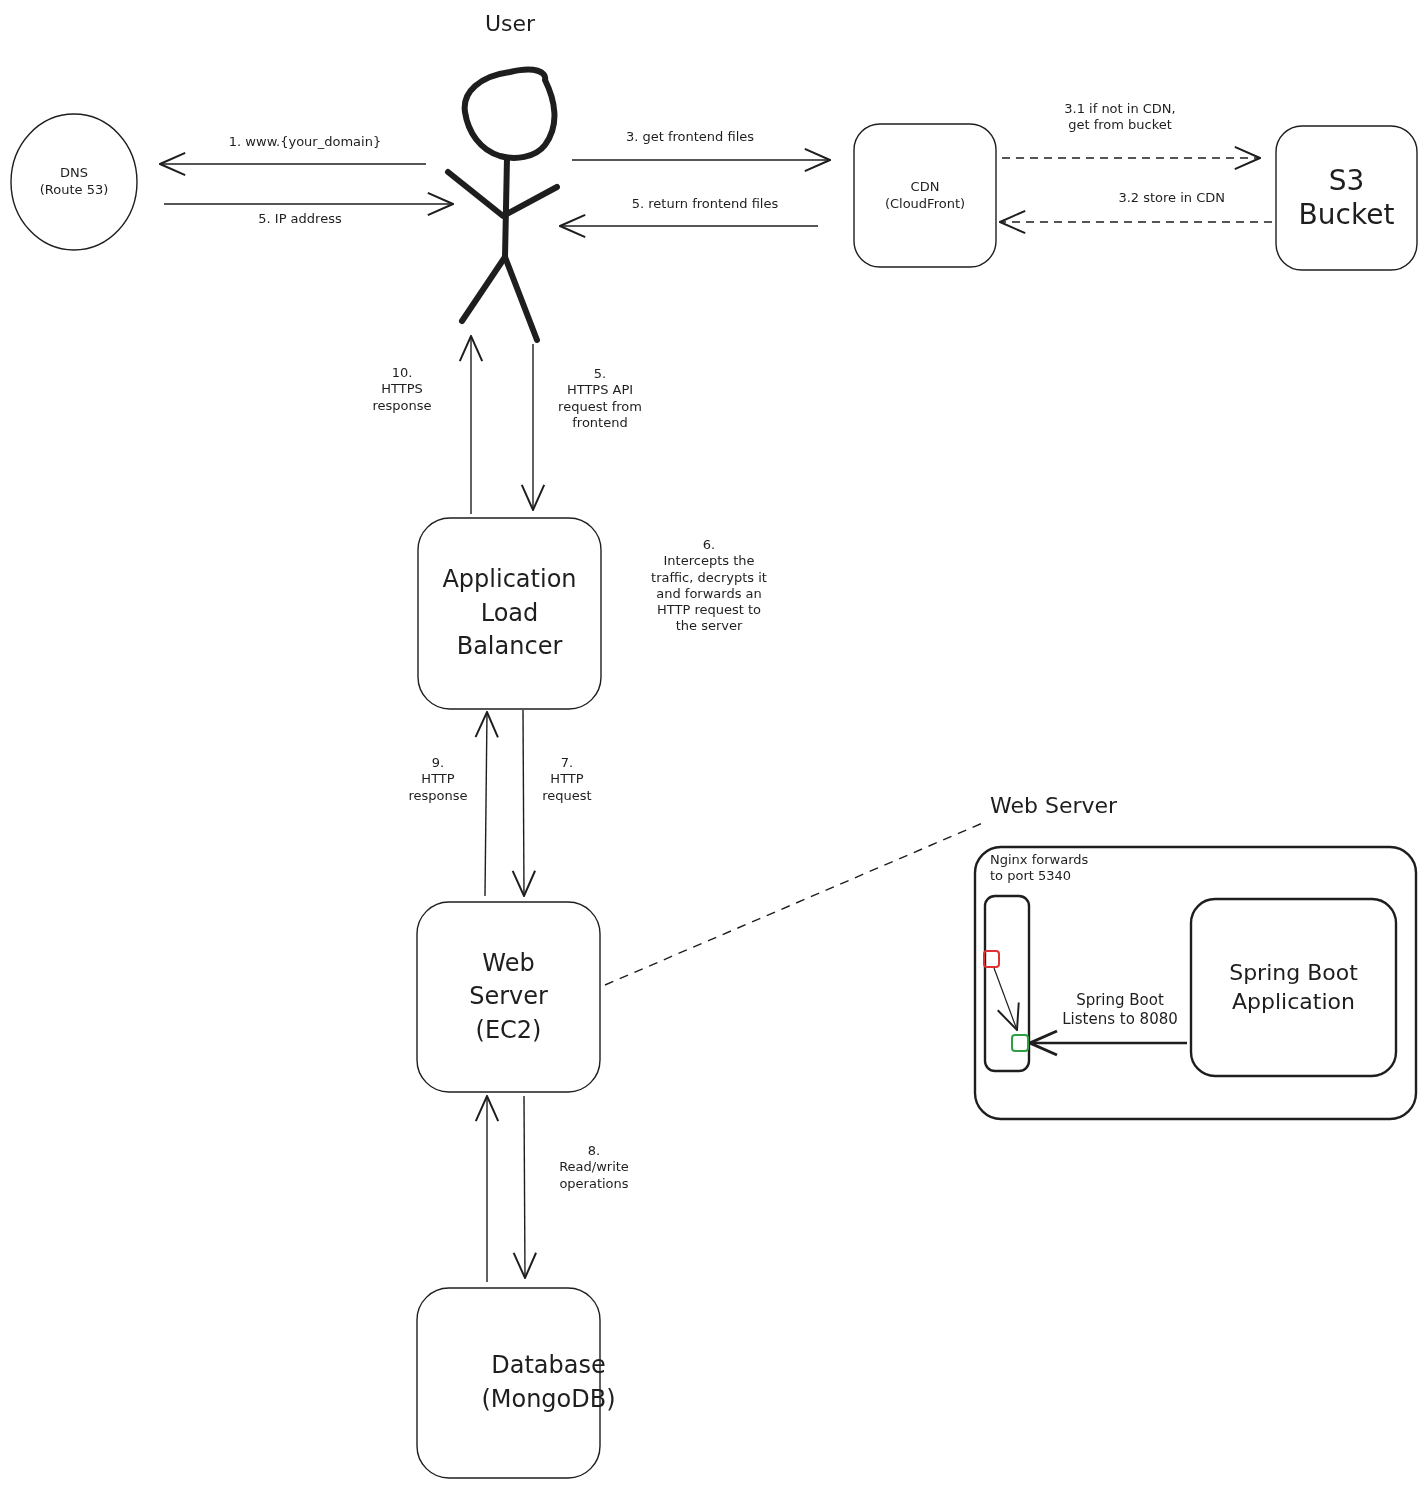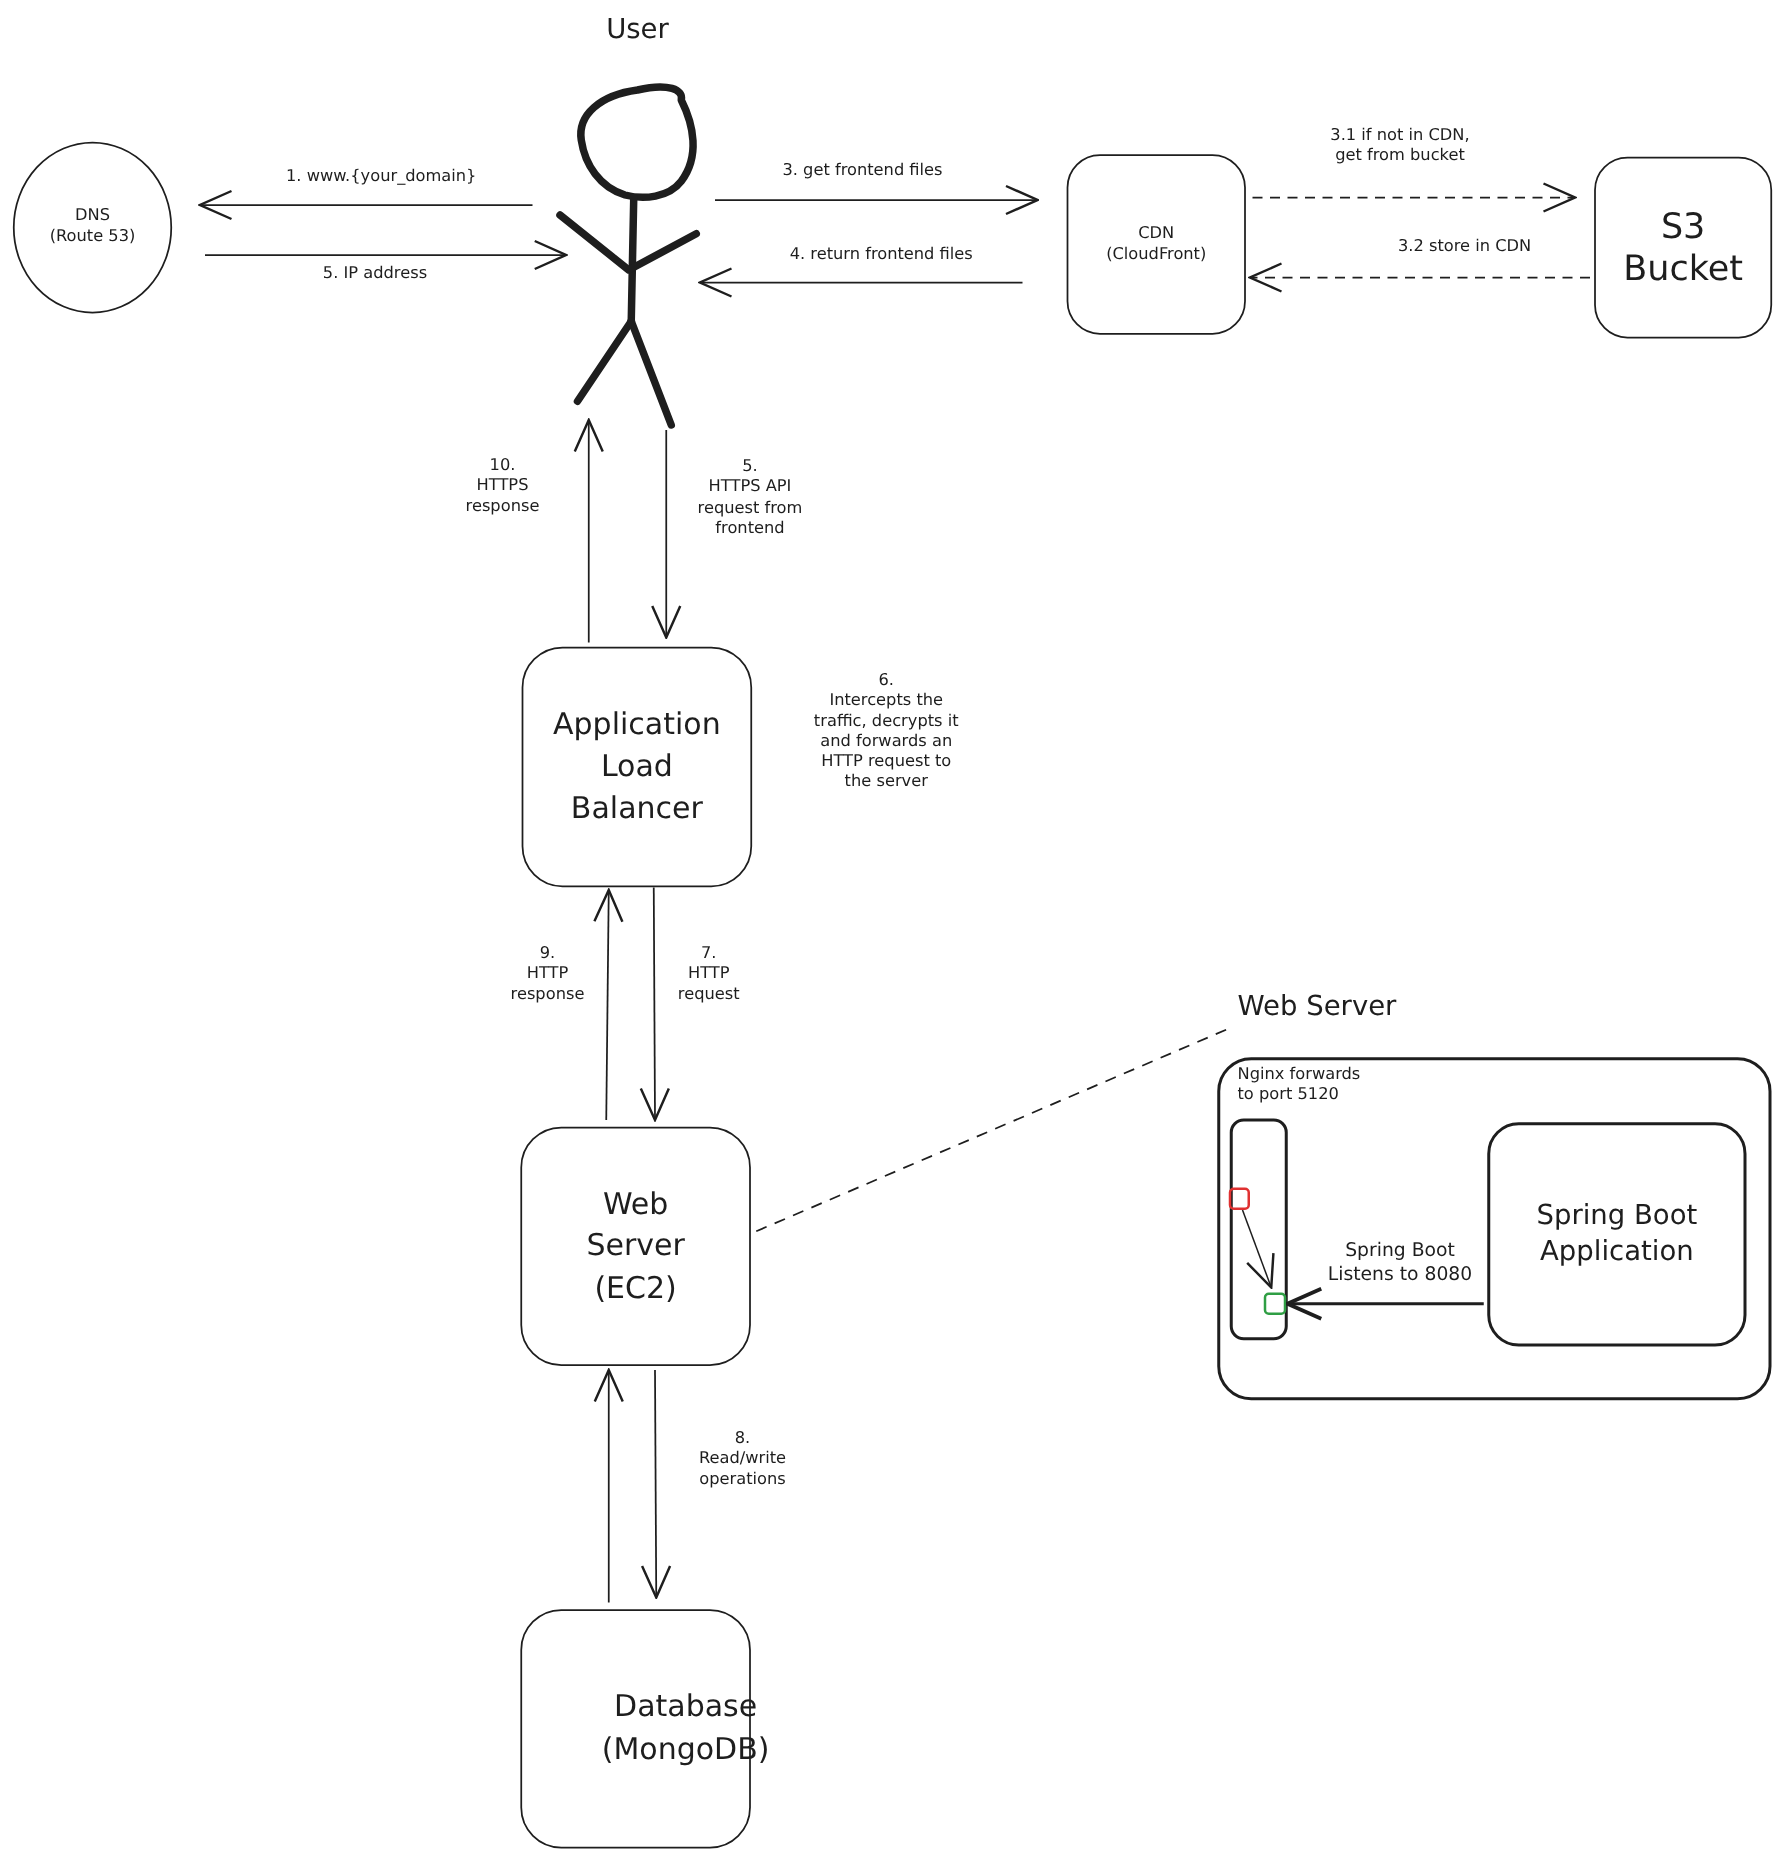--- a/index.html
+++ b/index.html
@@ -104,21 +104,21 @@
 Balancer</div>
 <div class="nodetext s24" style="left:417px; top:902px; width:183px; height:190px; line-height:1.4;">Web
 Server
 (EC2)</div>
 <div class="nodetext s24" style="left:417px; top:1288px; width:183px; height:190px; line-height:1.4;padding-left:40px;">Database
 (MongoDB)</div>
 
 <div class="lbl s17" style="left:180px; top:134px; width:250px;">1. www.{your_domain}</div>
 <div class="lbl s17" style="left:200px; top:211px; width:200px;">5. IP address</div>
 <div class="lbl s17" style="left:570px; top:129px; width:240px;">3. get frontend files</div>
-<div class="lbl s17" style="left:575px; top:196px; width:260px;">4. return frontend files</div>
+<div class="lbl s17" style="left:575px; top:196px; width:260px;">5. return frontend files</div>
 <div class="lbl s17" style="left:1020px; top:101px; width:200px;">3.1 if not in CDN,
 get from bucket</div>
 <div class="lbl s17" style="left:1025px; top:190px; width:200px;text-align:right;">3.2 store in CDN</div>
 
 <div class="lbl s17" style="left:347px; top:365px; width:110px;">10.
 HTTPS
 response</div>
 <div class="lbl s17" style="left:530px; top:366px; width:140px;">5.
 HTTPS API
 request from
@@ -134,17 +134,17 @@
 response</div>
 <div class="lbl s17" style="left:522px; top:755px; width:90px;">7.
 HTTP
 request</div>
 <div class="lbl s17" style="left:534px; top:1143px; width:120px;">8.
 Read/write
 operations</div>
 
 <div class="lbl s30" style="left:990px; top:792px; width:200px; text-align:left;">Web Server</div>
 <div class="lbl s13" style="left:990px; top:852px; width:140px; text-align:left;">Nginx forwards
-to port 5120</div>
+to port 5340</div>
 <div class="nodetext s22" style="left:1191px; top:899px; width:205px; height:177px; line-height:1.3;">Spring Boot
 Application</div>
 <div class="lbl s15" style="left:1045px; top:991px; width:150px;">Spring Boot
 Listens to 8080</div>
 
 </body></html>

